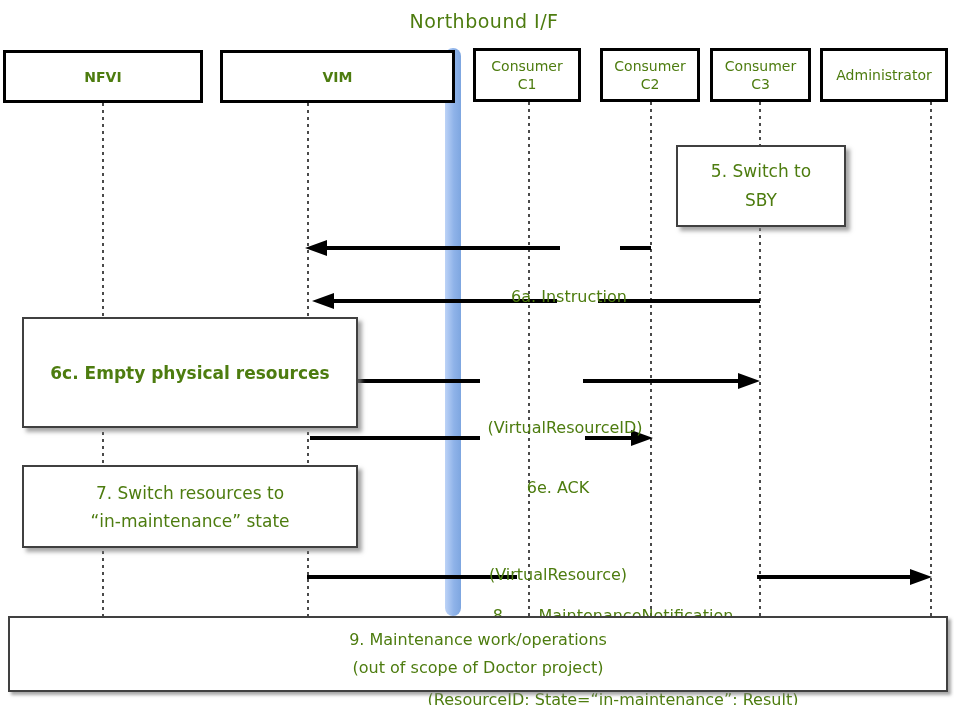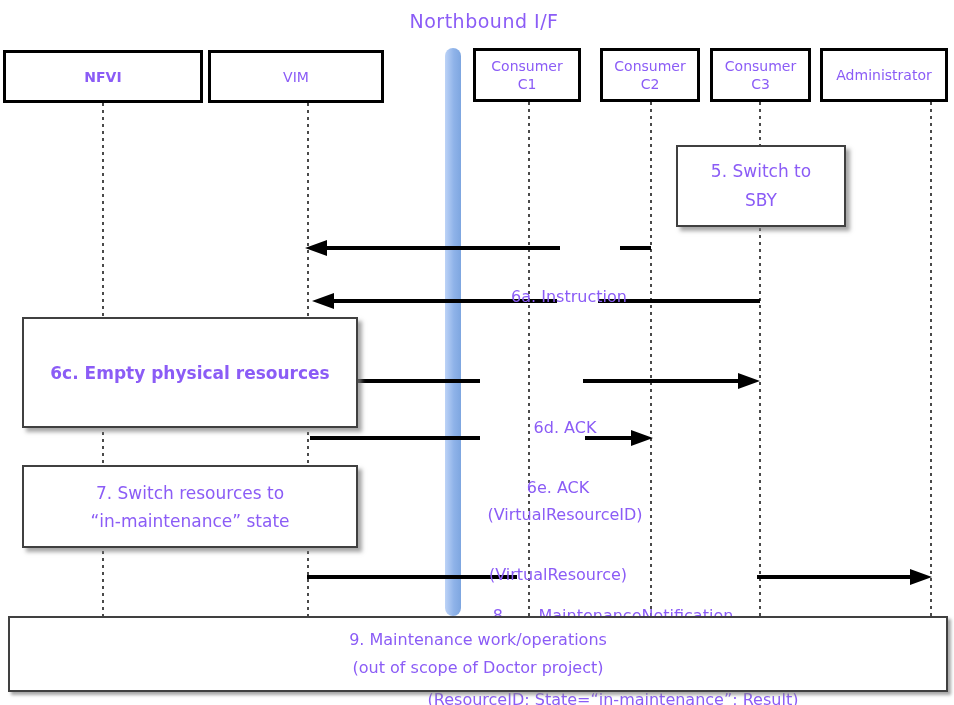--- a/index.html
+++ b/index.html
@@ -1,18 +1,18 @@
 <!DOCTYPE html>
 <html><head>
 <meta charset="utf-8">
 <style>
   html,body{margin:0;padding:0;background:#fff;}
   .stage{
     position:relative;width:954px;height:705px;background:#ffffff;overflow:hidden;
-    font-family:"DejaVu Sans","Liberation Sans",sans-serif;color:#8b5cf6;
+    font-family:"DejaVu Sans","Liberation Sans",sans-serif;color:#4d7c0f;
   }
   .title{
     position:absolute;top:10px;left:484px;transform:translateX(-50%);
     font-size:19px;letter-spacing:0.5px;white-space:pre;z-index:6;
   }
   
   .lifeline{
     position:absolute;top:103px;height:513px;width:2px;z-index:1;
     background:repeating-linear-gradient(to bottom,#4a4a4a 0 3px,transparent 3px 7px);
   }
@@ -28,21 +28,21 @@
     border-radius:8px;
     background:linear-gradient(to right,#bdd3f7 0%,#8fb3e9 55%,#7ea6e0 100%);
   }
   
   .actor{
     position:absolute;box-sizing:border-box;background:#fff;border:3px solid #000;
     display:flex;align-items:center;justify-content:center;text-align:center;
     font-size:14px;line-height:18px;white-space:pre-line;z-index:5;
   }
   #actor-nfvi{left:3px;top:50px;width:200px;height:53px;font-weight:bold;}
-  #actor-vim{left:208px;top:50px;width:176px;height:53px;}
+  #actor-vim{left:220px;top:50px;width:235px;height:53px;font-weight:bold;}
   #actor-c1{left:473px;top:48px;width:108px;height:54px;}
   #actor-c2{left:600px;top:48px;width:100px;height:54px;}
   #actor-c3{left:710px;top:48px;width:101px;height:54px;}
   #actor-admin{left:820px;top:48px;width:128px;height:54px;}
   
   .note{
     position:absolute;box-sizing:border-box;background:#fff;border:2px solid #404040;
     display:flex;align-items:center;justify-content:center;text-align:center;
     white-space:pre-line;z-index:5;box-shadow:4px 4px 4px rgba(130,130,130,0.7);
   }
@@ -116,21 +116,20 @@
   <div class="head head-right" id="a6e-h"></div>
 
   <div class="seg" id="a8-s1"></div>
   <div class="seg" id="a8-s2"></div>
   <div class="head head-right" id="a8-h"></div>
 
   <div class="msg" id="msg-6a">
     <span class="msg-line">6a. Instruction</span>
   </div>
   <div class="msg" id="msg-6d">
-    <span class="msg-line">6d. ACK</span>
     <span class="msg-line">(VirtualResourceID)</span>
   </div>
   <div class="msg" id="msg-6e">
     <span class="msg-line">6e. ACK</span>
     <span class="msg-line">(VirtualResource)</span>
   </div>
   <div class="msg" id="msg-8">
     <span class="msg-line">8.      MaintenanceNotification</span>
     <span class="msg-line">(ResourceID; State=“in-maintenance”; Result)</span>
   </div>

